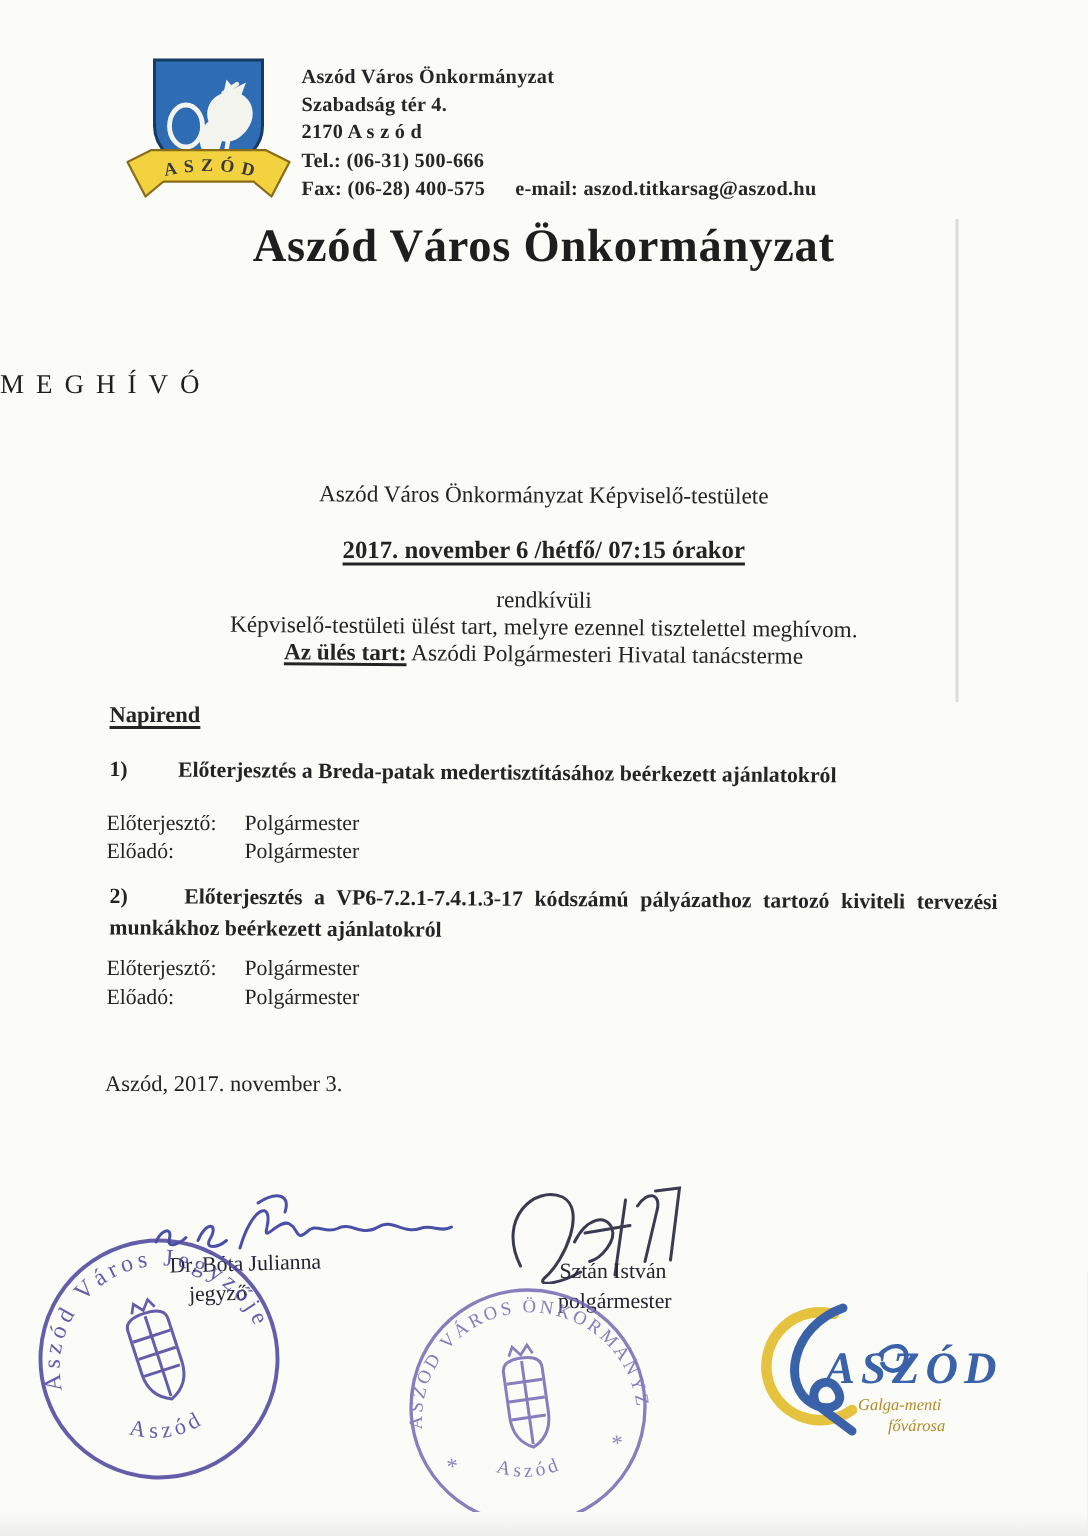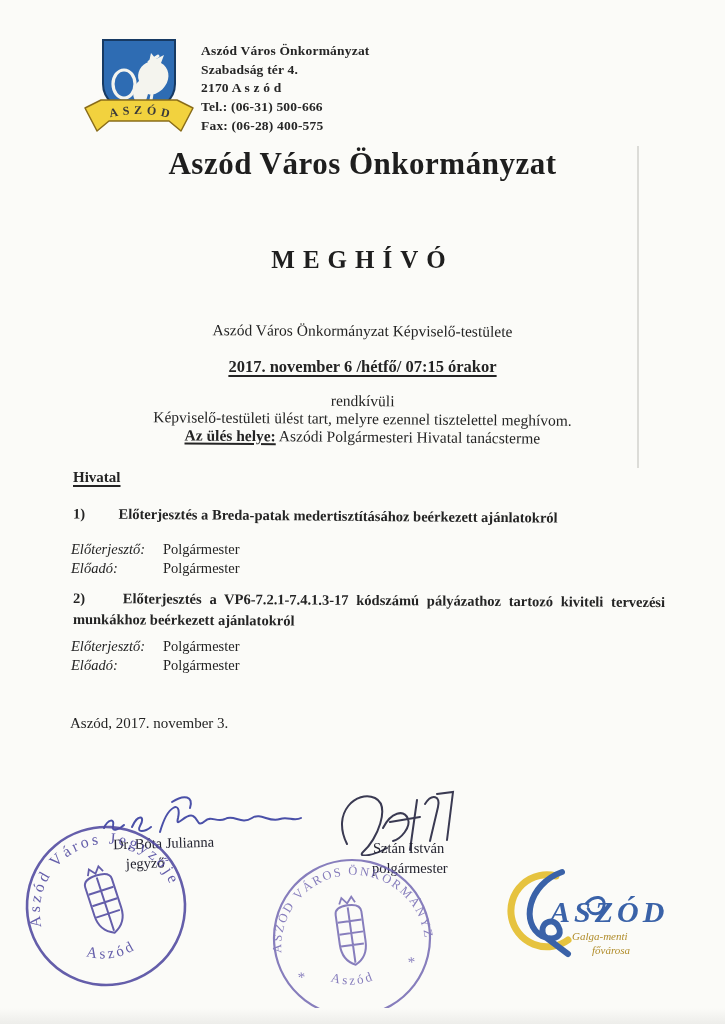--- a/index.html
+++ b/index.html
@@ -22,21 +22,21 @@
   }
   .hdr-text .row-fax { display: flex; gap: 20px; }
   
   .main-title {
     position: absolute; left: 0; top: 146px; width: 100%;
     text-align: center; font-size: 31px; font-weight: bold; letter-spacing: 0.5px;
     color: #1e1e1e;
   }
   .subject-title {
     position: absolute; left: 0; top: 246px; width: 100%;
-    text-align: center; font-size: 25px; font-weight: bold; letter-spacing: 8px;
+    font-size: 18px; font-weight: normal; letter-spacing: 8px;
     color: #1e1e1e;
   }
   
   .body-line1 {
     position: absolute; left: 0; top: 322px; width: 100%;
     text-align: center; font-size: 15.5px; transform: rotate(0.3deg);
   }
   .body-datetime {
     position: absolute; left: 0; top: 357px; width: 100%;
     text-align: center; font-size: 16.5px; font-weight: bold;
@@ -68,21 +68,21 @@
     position: absolute; left: 73px; top: 590px; width: 592px;
     font-size: 14.5px; text-align: justify; line-height: 1.45;
     transform: rotate(0.4deg);
   }
   .item-number { display: inline-block; min-width: 42px; font-weight: bold; }
   .item-title { font-weight: bold; }
   .meta { position: absolute; left: 71px; font-size: 14.5px; line-height: 1.3; }
   .meta-1 { top: 540px; }
   .meta-2 { top: 637px; }
   .meta .mrow { display: flex; }
-  .meta .mlabel { width: 92px; font-style: italic; }
+  .meta .mlabel { width: 92px; }
   
   .dateline { position: absolute; left: 70px; top: 715px; font-size: 15px; }
   
   .sig-left-svg  { position: absolute; left: 98px;  top: 792px; width: 210px; height: 58px; }
   .sig-right-svg { position: absolute; left: 333px; top: 786px; width: 135px; height: 70px; }
   .sig-name { position: absolute; font-size: 14.5px; color: #242430; }
   .sig-role { position: absolute; font-size: 14.5px; color: #242430; }
   .sig-left-name  { left: 113px; top: 835px; transform: rotate(-1.5deg); }
   .sig-left-role  { left: 126px; top: 855px; transform: rotate(-1.5deg); }
   .sig-right-name { left: 373px; top: 840px; }
@@ -114,40 +114,41 @@
     </text>
   </svg>
 
   <div class="hdr-text">
     <div>Aszód Város Önkormányzat</div>
     <div>Szabadság tér 4.</div>
     <div>2170 A s z ó d</div>
     <div>Tel.: (06-31) 500-666</div>
     <div class="row-fax">
       <span>Fax: (06-28) 400-575</span>
+      <span>e-mail: aszod.titkarsag@aszod.hu</span>
     </div>
   </div>
 
   <div class="main-title">Aszód Város Önkormányzat</div>
   <div class="subject-title">MEGHÍVÓ</div>
 
   <div class="body-line1">Aszód Város Önkormányzat Képviselő-testülete</div>
   <div class="body-datetime">
     <span>2017. november 6 /hétfő/ 07:15 órakor</span>
   </div>
   <div class="body-block">
     <p>rendkívüli</p>
     <p>Képviselő-testületi ülést tart, melyre ezennel tisztelettel meghívom.</p>
     <p>
-      <span class="venue-label">Az ülés helye:</span>
+      <span class="venue-label">Az ülés tart:</span>
       <span>Aszódi Polgármesteri Hivatal tanácsterme</span>
     </p>
   </div>
 
-  <div class="agenda-heading">Hivatal</div>
+  <div class="agenda-heading">Napirend</div>
 
   <div class="agenda-item-1">
     <span class="item-number">1)</span>
     <span class="item-title">Előterjesztés a Breda-patak medertisztításához beérkezett ajánlatokról</span>
   </div>
   <div class="meta meta-1">
     <div class="mrow">
       <span class="mlabel">Előterjesztő:</span>
       <span>Polgármester</span>
     </div>

